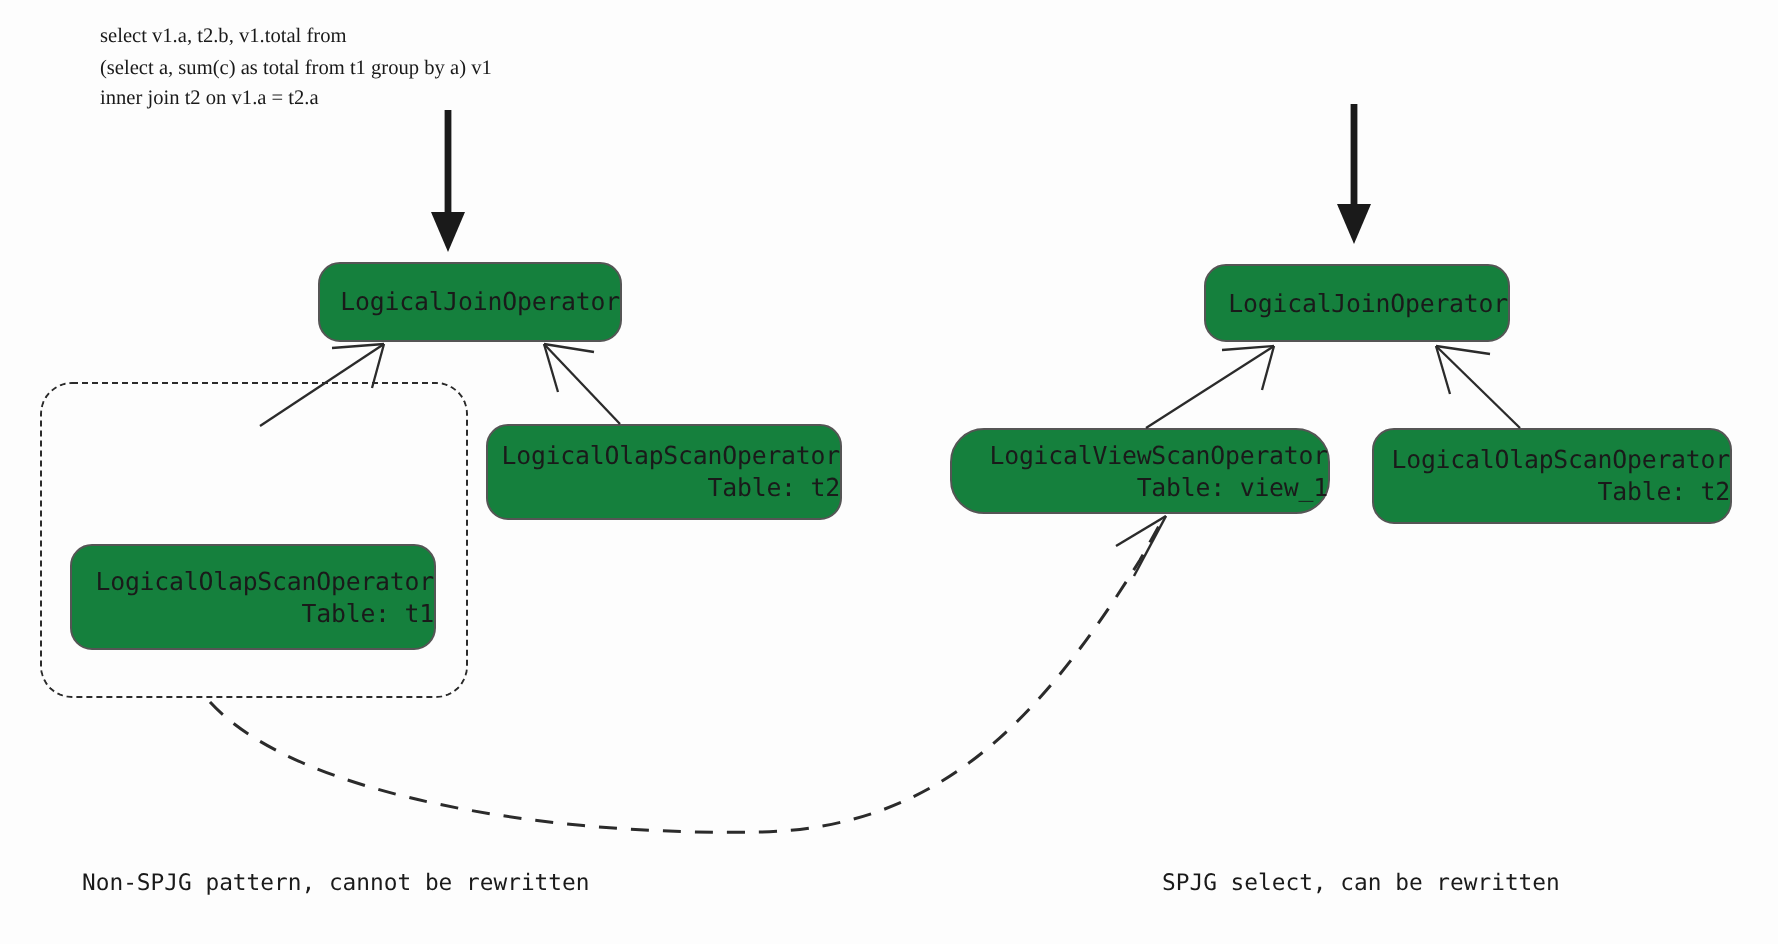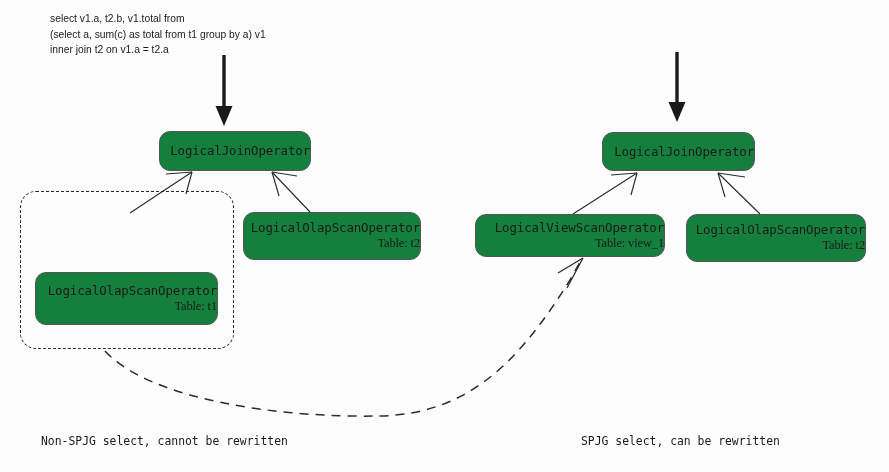--- a/index.html
+++ b/index.html
@@ -34,24 +34,24 @@
     display: flex;
     flex-direction: column;
     align-items: flex-end;
     justify-content: center;
     font-family: "DejaVu Sans Mono", "Liberation Mono", monospace;
     color: #1a1a1a;
     line-height: 1.28;
     white-space: nowrap;
   }
   .node .line1 { font-size: 12.4px; letter-spacing: -0.1px; }
-  .node .line2 { font-size: 12.4px; letter-spacing: -0.1px; font-family: Liberation Serif, serif; }
+  .node .line2 { font-size: 12.4px; letter-spacing: -0.1px; }
   .sql {
     position: absolute;
-    font-family: Liberation Sans, sans-serif;
+    font-family: Liberation Serif, serif;
     font-size: 10.3px;
     color: #1a1a1a;
     line-height: 1.52;
     white-space: pre;
   }
   .caption {
     position: absolute;
     font-family: "DejaVu Sans Mono", "Liberation Mono", monospace;
     font-size: 11.4px;
     color: #1a1a1a;
@@ -89,31 +89,31 @@
 
   <div class="node" style="left:243px; top:212px; width:178px; height:48px;">
     <span class="line1">LogicalOlapScanOperator</span>
     <span class="line2">Table: t2</span>
   </div>
 
   <div class="node" style="left:602px; top:132px; width:153px; height:39px;">
     <span class="line1">LogicalJoinOperator</span>
   </div>
 
-  <div class="node" style="left:475px; top:214px; width:190px; height:43px;">
+  <div class="node" style="left:475px; top:214px; width:190px; height:43px;border-radius:17px;">
     <span class="line1">LogicalViewScanOperator</span>
     <span class="line2">Table: view_1</span>
   </div>
 
   <div class="node" style="left:686px; top:214px; width:180px; height:48px;">
     <span class="line1">LogicalOlapScanOperator</span>
     <span class="line2">Table: t2</span>
   </div>
 
-  <div class="caption" style="left:41px; top:434px;">Non-SPJG select, cannot be rewritten</div>
+  <div class="caption" style="left:41px; top:434px;">Non-SPJG pattern, cannot be rewritten</div>
 
   <div class="caption" style="left:581px; top:434px;">SPJG select, can be rewritten</div>
 
   <svg id="wires" viewBox="0 0 889 472">
 
     <g>
       <line x1="224" y1="55" x2="224" y2="110" stroke="#1a1a1a" stroke-width="3.4"></line>
       <path d="M 215.5 106 L 224 126 L 232.5 106 Z" fill="#1a1a1a"></path>
     </g>
 

